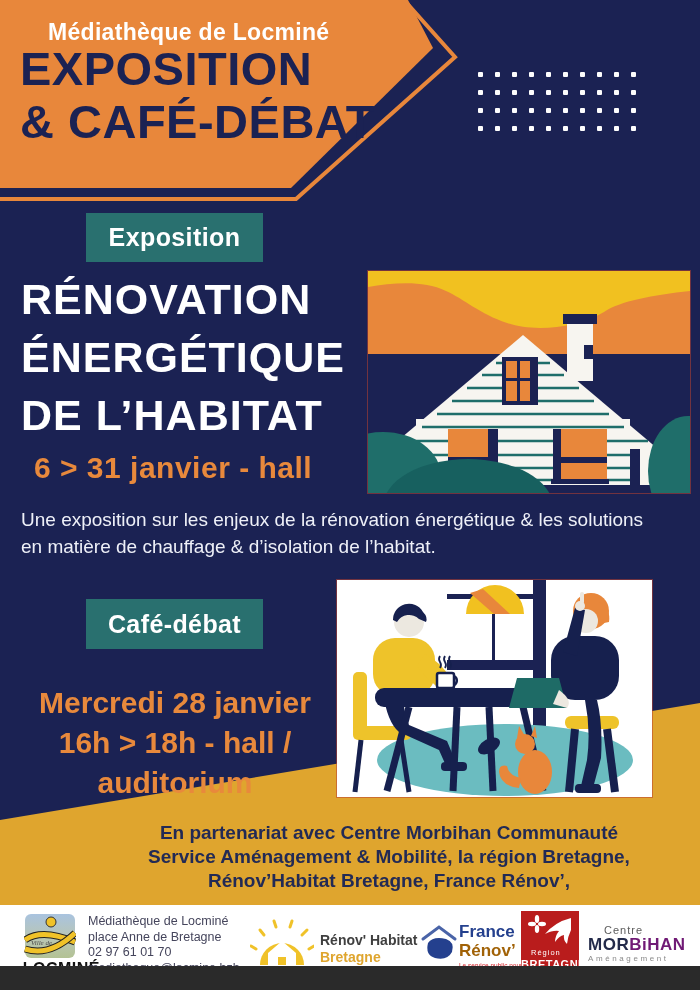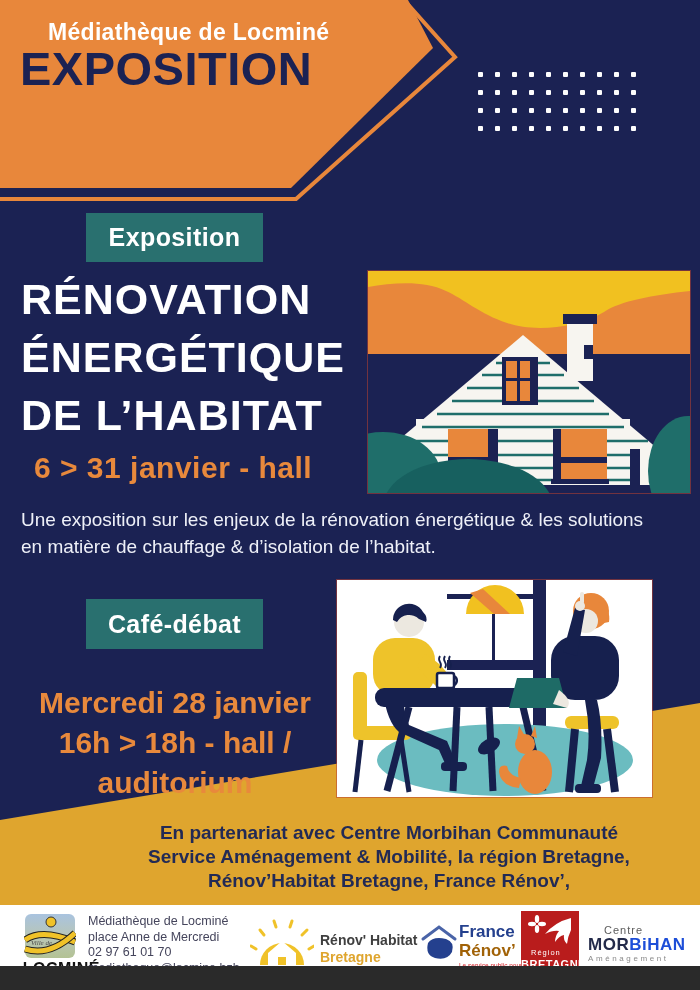--- a/index.html
+++ b/index.html
@@ -59,36 +59,37 @@
   .fr-line1{color:#24408e;}
   .fr-line2{color:#a16207;}
   .fr-tag{left:459px;top:57px;width:64px;font-size:6.5px;line-height:7px;color:#d6232a;}
   .rb-box{left:521px;top:6px;width:58px;height:68px;background:#b91c1c;color:#ffffff;}
   .rb-region{left:10px;top:37px;font-size:7.5px;letter-spacing:1px;}
   .rb-name{left:0px;top:47px;width:58px;text-align:center;font-size:11px;font-weight:800;letter-spacing:.5px;}
   .cm{left:588px;top:19px;}
   .cm-centre{margin-left:16px;font-size:11px;color:#5c5c5c;letter-spacing:1px;}
   .cm-name{font-size:17px;font-weight:800;letter-spacing:.5px;line-height:18px;}
   .cm-dark{color:#232a4a;}
-  .cm-green{color:#1d4ed8;}
+  .cm-green{color:#701a75;}
   .cm-commu{font-size:8px;letter-spacing:2.6px;color:#8a8a8a;}
 </style>
 </head>
 <body>
 
 <div class="poster">
 
   <svg class="abs banner-svg" width="480" height="210" viewBox="0 0 480 210">
     <polygon points="0,0 408,0 433,48 291,188 0,188" fill="#e8873b"></polygon>
     <path d="M0,199 L296,199 L455,57 L404,0" fill="none" stroke="#e8873b" stroke-width="4"></path>
   </svg>
 
   <div class="abs kicker">Médiathèque de Locminé</div>
   <div class="abs header-title">
     <div>EXPOSITION</div>
+    <div>&amp; CAFÉ-DÉBAT</div>
   </div>
 
   <div class="abs dots">
       <div class="dot"></div>
       <div class="dot"></div>
       <div class="dot"></div>
       <div class="dot"></div>
       <div class="dot"></div>
       <div class="dot"></div>
       <div class="dot"></div>
@@ -289,21 +290,21 @@
       <path d="M1,27 Q18,15 51,29" fill="none" stroke="#222" stroke-width="7"></path>
       <path d="M1,27 Q18,15 51,29" fill="none" stroke="#f0c229" stroke-width="5"></path>
       <path d="M1,36 Q26,44 51,20" fill="none" stroke="#222" stroke-width="7"></path>
       <path d="M1,36 Q26,44 51,20" fill="none" stroke="#f0c229" stroke-width="5"></path>
       <text x="7" y="32" font-size="7" font-style="italic" fill="#4c4c4c" font-family="Liberation Serif, serif">Ville de</text>
     </svg>
     <div class="abs locmine-name">LOCMINÉ</div>
 
     <div class="abs contact">
       <div>Médiathèque de Locminé</div>
-      <div>place Anne de Mercredi</div>
+      <div>place Anne de Bretagne</div>
       <div>02 97 61 01 70</div>
       <div>mediatheque@locmine.bzh</div>
       <div>lemaillon.bzh</div>
     </div>
 
     <svg class="abs rh-icon" width="64" height="54" viewBox="0 0 64 54">
       <path d="M10,46 A22,22 0 0 1 54,46 Z" fill="#f0c229"></path>
       <polygon points="32,22 46,34 46,46 18,46 18,34" fill="#ffffff"></polygon>
       <rect x="28" y="38" width="8" height="8" fill="#f0c229"></rect>
       <g stroke="#f0c229" stroke-width="3" stroke-linecap="round">

